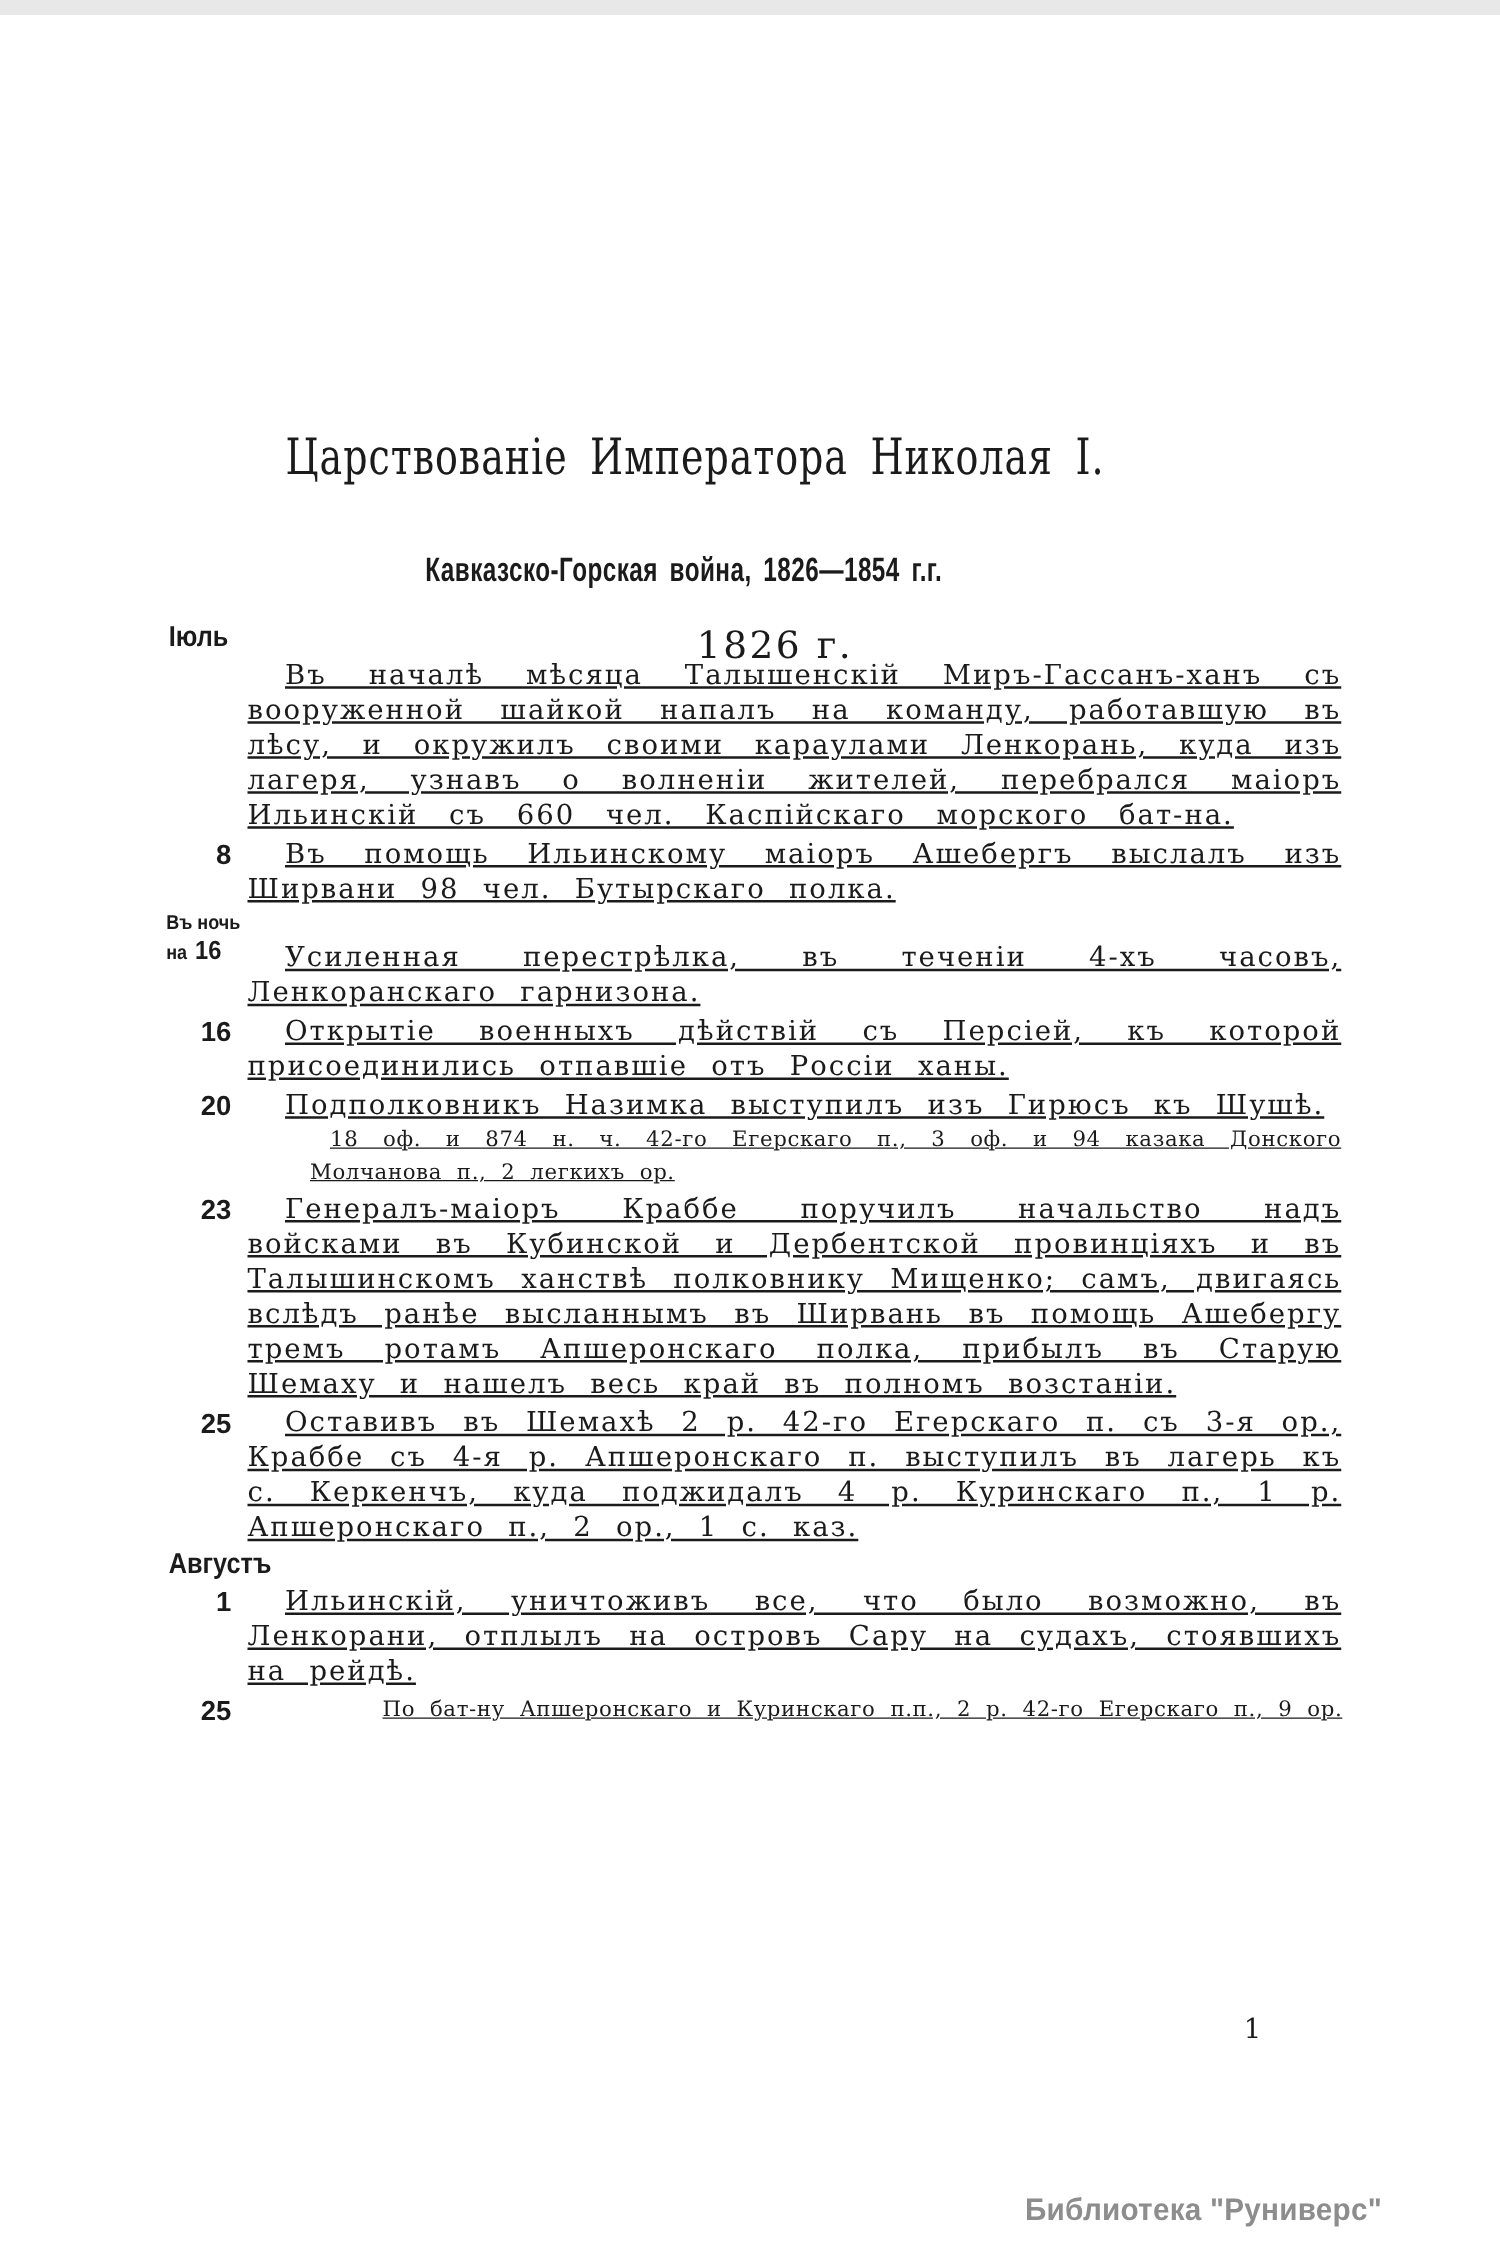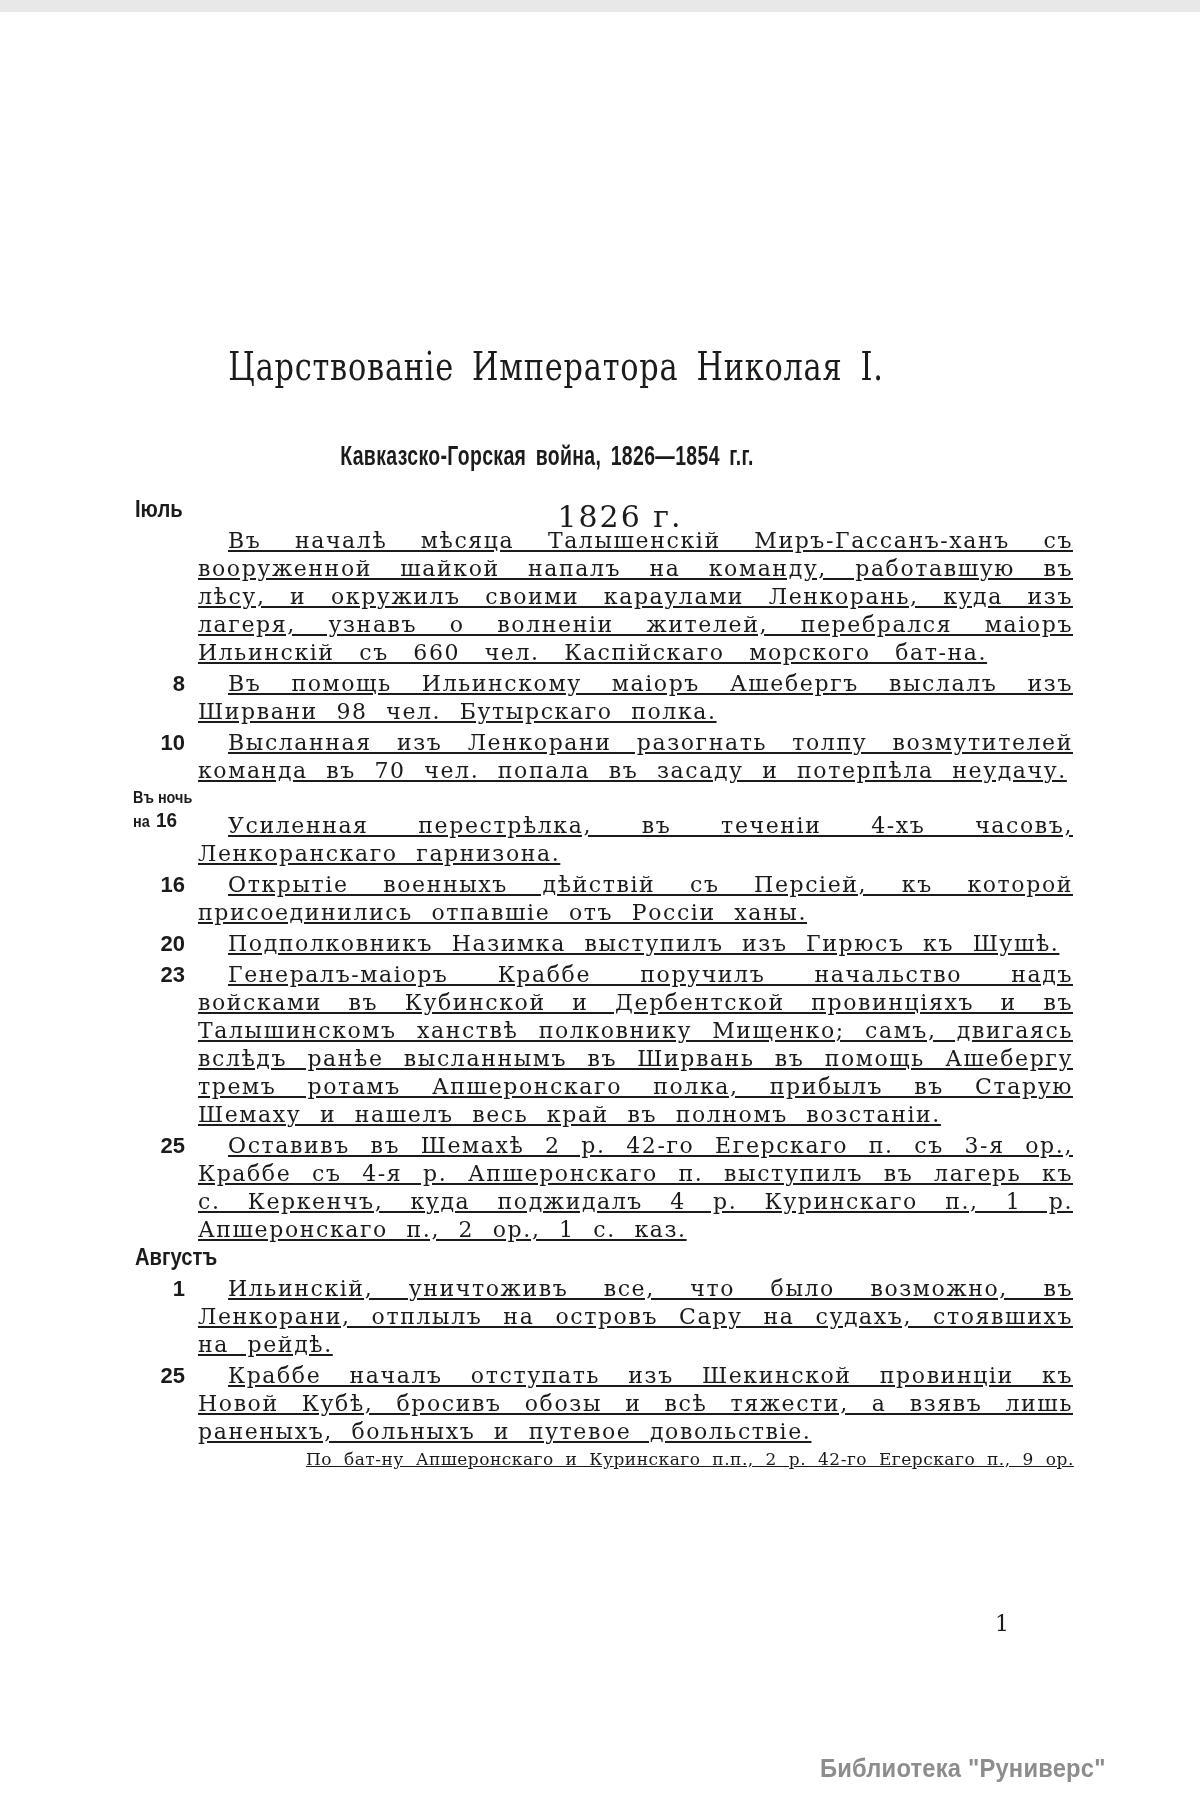--- a/index.html
+++ b/index.html
@@ -80,41 +80,38 @@
     <div class="entry entry--intro">
       <span class="day"></span>
       <span>Въ началѣ мѣсяца Талышенскій Миръ-Гассанъ-ханъ съ вооруженной шайкой напалъ на команду, работавшую въ лѣсу, и окружилъ своими караулами Ленкорань, куда изъ лагеря, узнавъ о волненіи жителей, перебрался маіоръ Ильинскій съ 660 чел. Каспійскаго морского бат-на.</span>
     </div>
 
     <div class="entry">
       <span class="day">8</span>
       <span>Въ помощь Ильинскому маіоръ Ашебергъ выслалъ изъ Ширвани 98 чел. Бутырскаго полка.</span>
     </div>
 
-    <div class="entry">
-      <span class="day">10</span>
-      <span>Высланная изъ Ленкорани разогнать толпу возмутителей команда въ 70 чел. попала въ засаду и потерпѣла неудачу.</span>
-    </div>
 
     <div class="entry entry--night">
       <span class="night-label">
         <span class="nl1">Въ ночь</span>
         <span class="nl2"><span>на</span><span class="nl-num">16</span></span>
       </span>
       <span>Усиленная перестрѣлка, въ теченіи 4-хъ часовъ, Ленкоранскаго гарнизона.</span>
     </div>
 
     <div class="entry">
       <span class="day">16</span>
       <span>Открытіе военныхъ дѣйствій съ Персіей, къ которой присоединились отпавшіе отъ Россіи ханы.</span>
     </div>
 
     <div class="entry">
       <span class="day">20</span>
       <span>Подполковникъ Назимка выступилъ изъ Гирюсъ къ Шушѣ.</span>
+      <div class="note">18 оф. и 874 н. ч. 42-го Егерскаго п., 3 оф. и 94 казака Донского Молчанова п., 2 легкихъ ор.</div>
     </div>
 
 
     <div class="entry">
       <span class="day">23</span>
       <span>Генералъ-маіоръ Краббе поручилъ начальство надъ войсками въ Кубинской и Дербентской провинціяхъ и въ Талышинскомъ ханствѣ полковнику Мищенко; самъ, двигаясь вслѣдъ ранѣе высланнымъ въ Ширвань въ помощь Ашебергу тремъ ротамъ Апшеронскаго полка, прибылъ въ Старую Шемаху и нашелъ весь край въ полномъ возстаніи.</span>
     </div>
 
     <div class="entry">
       <span class="day">25</span>
@@ -123,21 +120,20 @@
 
     <div class="month">Августъ</div>
 
     <div class="entry">
       <span class="day">1</span>
       <span>Ильинскій, уничтоживъ все, что было возможно, въ Ленкорани, отплылъ на островъ Сару на судахъ, стоявшихъ на рейдѣ.</span>
     </div>
 
     <div class="entry">
       <span class="day">25</span>
-      <span>Краббе началъ отступать изъ Шекинской провинціи къ Новой Кубѣ, бросивъ обозы и всѣ тяжести, а взявъ лишь раненыхъ, больныхъ и путевое довольствіе.</span>
       <div class="note note--deep">По бат-ну Апшеронскаго и Куринскаго п.п., 2 р. 42-го Егерскаго п., 9 ор.</div>
     </div>
 
   </div>
 
   <div class="pagenum">1</div>
   <div class="watermark">Библиотека "Руниверс"</div>
 
 </div>
 

